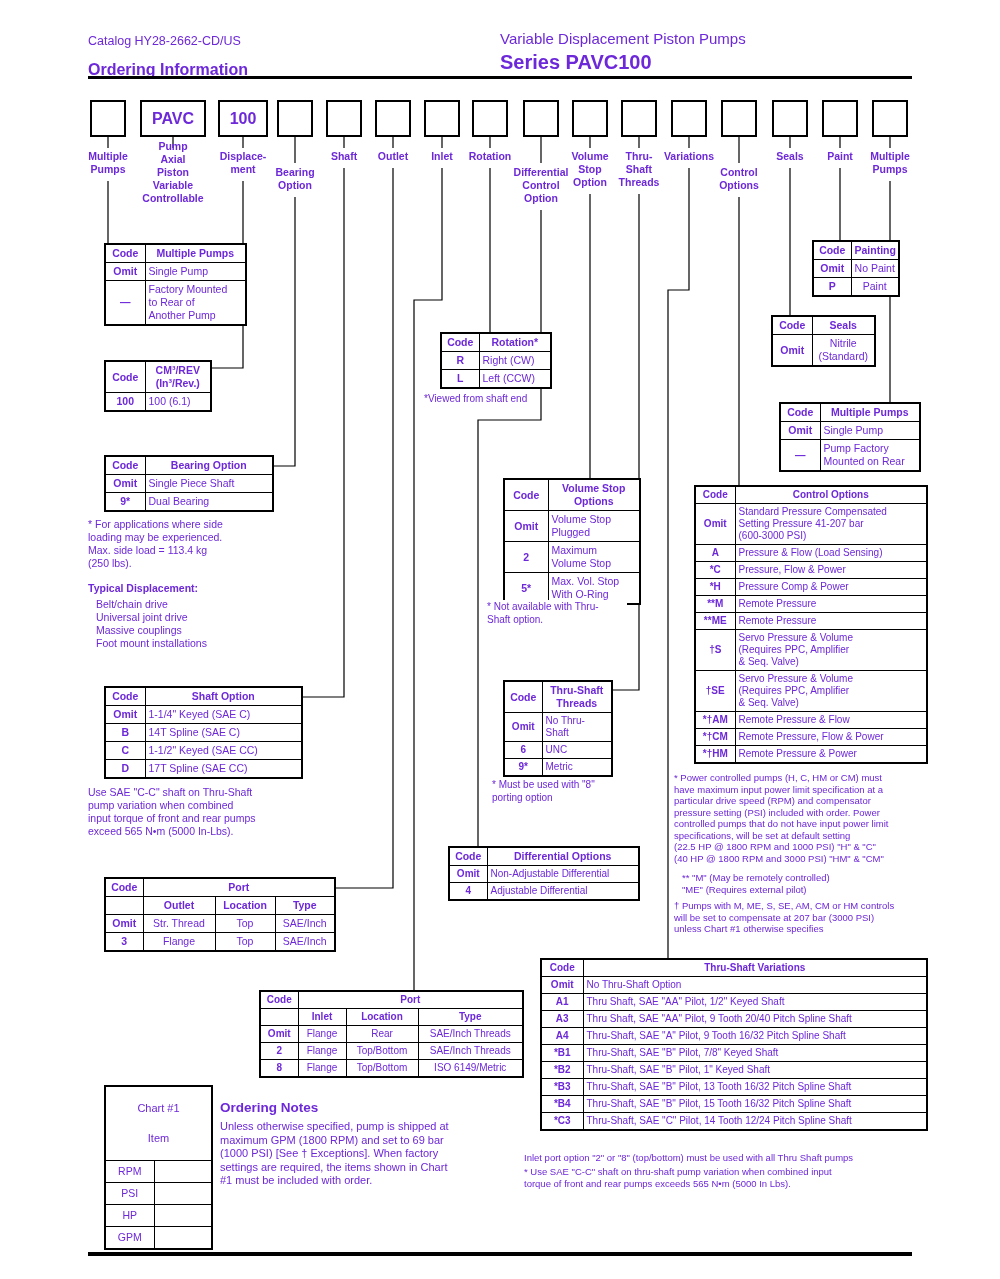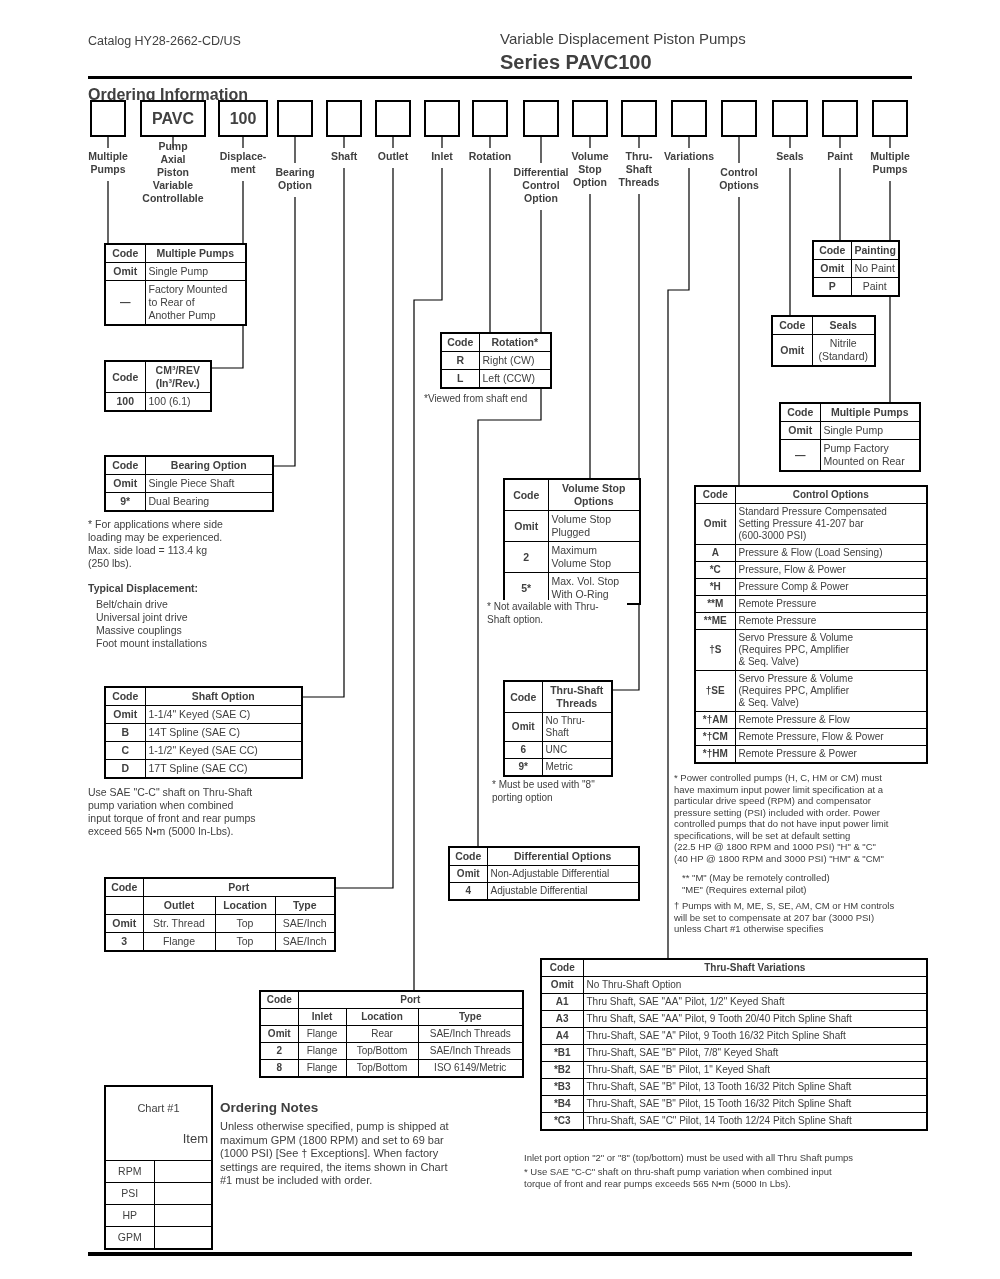--- a/index.html
+++ b/index.html
@@ -1,16 +1,16 @@
 <!DOCTYPE html>
 <html><head>
 <meta charset="utf-8">
 <style>
   html,body{margin:0;padding:0;background:#e8e8e8;}
-  #page{position:relative;width:1000px;height:1279px;background:#ffffff;font-family:"Liberation Sans",sans-serif;color:#404040;overflow:hidden;}
+  #page{position:relative;width:1000px;height:1279px;background:#ffffff;font-family:"Liberation Sans",sans-serif;color:#6d28d9;overflow:hidden;}
   .abs{position:absolute;}
   
   .catalog{font-size:12.5px;}
   .h-bold{font-size:16px;font-weight:700;}
   .h-right1{font-size:15px;}
   .h-right2{font-size:20px;font-weight:700;}
   .rule{background:#000;}
   
   .codebox{position:absolute;top:100px;height:33px;border:2px solid #000;background:#fff;text-align:center;line-height:33px;font-weight:700;font-size:16px;z-index:2;}
   .boxlabel{position:absolute;transform:translateX(-50%);white-space:pre-line;text-align:center;font-size:10.5px;line-height:13px;font-weight:700;z-index:2;background:transparent;}
@@ -21,35 +21,35 @@
   .tbl table{border-collapse:collapse;table-layout:fixed;width:100%;border:2px solid #000;background:#fff;}
   .tbl th,.tbl td{border:1px solid #000;font-size:10.5px;line-height:13px;padding:2px 3px;white-space:pre-line;vertical-align:middle;}
   .tbl th{font-weight:700;text-align:center;}
   .tbl tbody td:first-child{font-weight:700;text-align:center;}
   .tbl td:not(:first-child){text-align:left;}
   .center-all td{text-align:center !important;}
   .small th,.small td{font-size:10px;line-height:12px;}
   .chart1 tbody td:first-child{font-weight:400;}
   .chart1 td{height:17px;}
   .chart1 .c1-title{text-align:center;font-weight:400;font-size:11px;}
-  .chart1 .c1-item{text-align:right;font-weight:400;font-size:13px;padding-top:4px;}
+  .chart1 .c1-item{text-align:center;font-weight:400;font-size:11px;padding-top:4px;}
   
   .note{position:absolute;font-size:10.5px;line-height:13px;white-space:pre-line;z-index:2;background:#fff;}
   .note-sm{font-size:9.5px;line-height:11.5px;}
   .note-bold{font-weight:700;}
   .on-title{font-size:13.5px;font-weight:700;}
   .on-body{font-size:11px;line-height:13.5px;}
 </style>
 </head>
 <body>
 
 <div id="page">
 
   <div class="abs catalog" style="left:88px;top:34px;">Catalog HY28-2662-CD/US</div>
-  <div class="abs h-bold" style="left:88px;top:61px;margin-top:25px;">Ordering Information</div>
+  <div class="abs h-bold" style="left:88px;top:61px;">Ordering Information</div>
   <div class="abs h-right1" style="left:500px;top:30px;">Variable Displacement Piston Pumps</div>
   <div class="abs h-right2" style="left:500px;top:51px;">Series PAVC100</div>
   <div class="abs rule" style="left:88px;top:76px;width:824px;height:3px;"></div>
 
   <svg id="wires" width="1000" height="1279">
     <g stroke="#000" stroke-width="1.2" fill="none">
       <path d="M108 137 V148 M108 181 V243"></path>
       <path d="M173 137 V148"></path>
       <path d="M243 137 V148 M243 181 V368 H196"></path>
       <path d="M295 137 V163 M295 197 V466 H258"></path>

